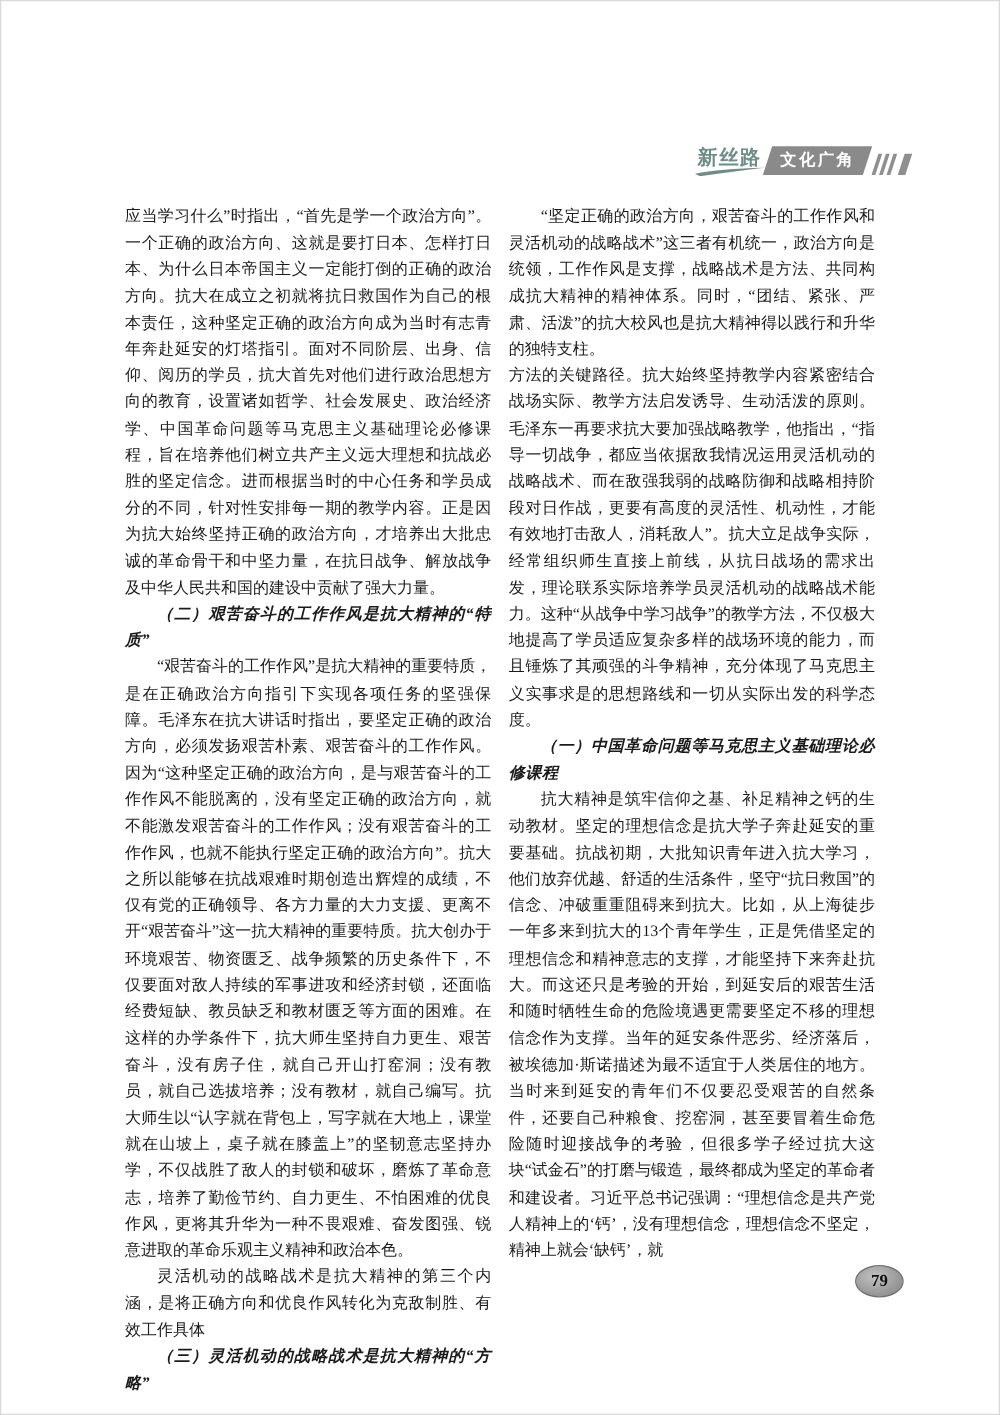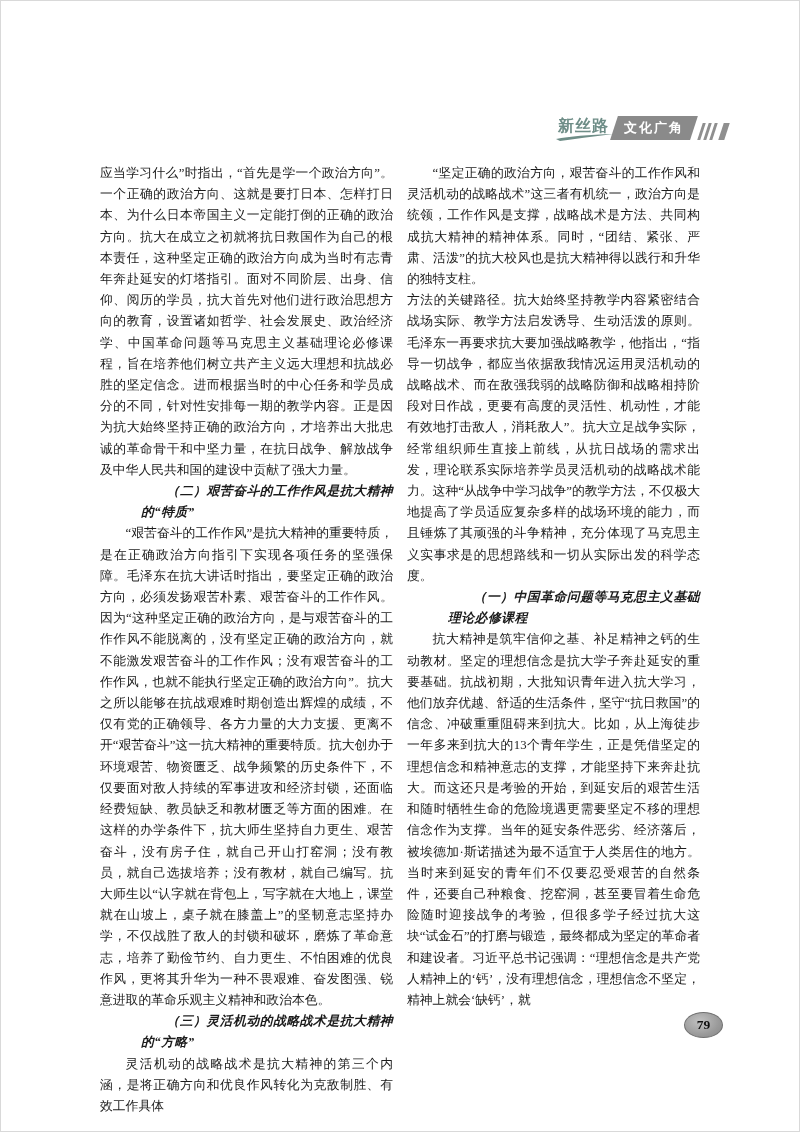--- a/index.html
+++ b/index.html
@@ -51,21 +51,21 @@
     position:absolute; top:163px; left:100px;
     width:600px; display:flex; gap:14px;
   }
   .column {
     width:293px;
     font-size:12.8px; line-height:21.2px; color:#1b1b1b;
   }
   .block { text-align:justify; text-indent:2em; }
   .block.cont { text-indent:0; }
   .block.heading-kai {
-    font-style:italic; font-weight:600; letter-spacing:0.5px;margin-left:41px;
+    font-style:italic; font-weight:600; letter-spacing:0.5px;
   }
   .block.heading-bold {
     font-weight:bold;
     font-family:"Liberation Sans","DejaVu Sans",sans-serif;
     font-size:13.2px; letter-spacing:0.3px;
   }
 
   
   .page-badge {
     position:absolute; top:1012px; left:684px;
@@ -100,22 +100,22 @@
     <span class="slash" style="background: rgb(143, 143, 143);"></span>
     <span class="slash thick" style="background: rgb(143, 143, 143);"></span>
   </div>
 </div>
 
 <div class="columns">
   <div class="column">
       <div class="block cont">应当学习什么”时指出，“首先是学一个政治方向”。一个正确的政治方向、这就是要打日本、怎样打日本、为什么日本帝国主义一定能打倒的正确的政治方向。抗大在成立之初就将抗日救国作为自己的根本责任，这种坚定正确的政治方向成为当时有志青年奔赴延安的灯塔指引。面对不同阶层、出身、信仰、阅历的学员，抗大首先对他们进行政治思想方向的教育，设置诸如哲学、社会发展史、政治经济学、中国革命问题等马克思主义基础理论必修课程，旨在培养他们树立共产主义远大理想和抗战必胜的坚定信念。进而根据当时的中心任务和学员成分的不同，针对性安排每一期的教学内容。正是因为抗大始终坚持正确的政治方向，才培养出大批忠诚的革命骨干和中坚力量，在抗日战争、解放战争及中华人民共和国的建设中贡献了强大力量。</div>
       <div class="block heading-kai">（二）艰苦奋斗的工作作风是抗大精神的“特质”</div>
       <div class="block para">“艰苦奋斗的工作作风”是抗大精神的重要特质，是在正确政治方向指引下实现各项任务的坚强保障。毛泽东在抗大讲话时指出，要坚定正确的政治方向，必须发扬艰苦朴素、艰苦奋斗的工作作风。因为“这种坚定正确的政治方向，是与艰苦奋斗的工作作风不能脱离的，没有坚定正确的政治方向，就不能激发艰苦奋斗的工作作风；没有艰苦奋斗的工作作风，也就不能执行坚定正确的政治方向”。抗大之所以能够在抗战艰难时期创造出辉煌的成绩，不仅有党的正确领导、各方力量的大力支援、更离不开“艰苦奋斗”这一抗大精神的重要特质。抗大创办于环境艰苦、物资匮乏、战争频繁的历史条件下，不仅要面对敌人持续的军事进攻和经济封锁，还面临经费短缺、教员缺乏和教材匮乏等方面的困难。在这样的办学条件下，抗大师生坚持自力更生、艰苦奋斗，没有房子住，就自己开山打窑洞；没有教员，就自己选拔培养；没有教材，就自己编写。抗大师生以“认字就在背包上，写字就在大地上，课堂就在山坡上，桌子就在膝盖上”的坚韧意志坚持办学，不仅战胜了敌人的封锁和破坏，磨炼了革命意志，培养了勤俭节约、自力更生、不怕困难的优良作风，更将其升华为一种不畏艰难、奋发图强、锐意进取的革命乐观主义精神和政治本色。</div>
+      <div class="block para">灵活机动的战略战术是抗大精神的第三个内涵，是将正确方向和优良作风转化为克敌制胜、有效工作具体</div>
       <div class="block heading-kai">（三）灵活机动的战略战术是抗大精神的“方略”</div>
-      <div class="block para">灵活机动的战略战术是抗大精神的第三个内涵，是将正确方向和优良作风转化为克敌制胜、有效工作具体</div>
     </div>
   <div class="column">
       <div class="block para">“坚定正确的政治方向，艰苦奋斗的工作作风和灵活机动的战略战术”这三者有机统一，政治方向是统领，工作作风是支撑，战略战术是方法、共同构成抗大精神的精神体系。同时，“团结、紧张、严肃、活泼”的抗大校风也是抗大精神得以践行和升华的独特支柱。</div>
       <div class="block cont">方法的关键路径。抗大始终坚持教学内容紧密结合战场实际、教学方法启发诱导、生动活泼的原则。毛泽东一再要求抗大要加强战略教学，他指出，“指导一切战争，都应当依据敌我情况运用灵活机动的战略战术、而在敌强我弱的战略防御和战略相持阶段对日作战，更要有高度的灵活性、机动性，才能有效地打击敌人，消耗敌人”。抗大立足战争实际，经常组织师生直接上前线，从抗日战场的需求出发，理论联系实际培养学员灵活机动的战略战术能力。这种“从战争中学习战争”的教学方法，不仅极大地提高了学员适应复杂多样的战场环境的能力，而且锤炼了其顽强的斗争精神，充分体现了马克思主义实事求是的思想路线和一切从实际出发的科学态度。</div>
       <div class="block heading-kai">（一）中国革命问题等马克思主义基础理论必修课程</div>
       <div class="block para">抗大精神是筑牢信仰之基、补足精神之钙的生动教材。坚定的理想信念是抗大学子奔赴延安的重要基础。抗战初期，大批知识青年进入抗大学习，他们放弃优越、舒适的生活条件，坚守“抗日救国”的信念、冲破重重阻碍来到抗大。比如，从上海徒步一年多来到抗大的13个青年学生，正是凭借坚定的理想信念和精神意志的支撑，才能坚持下来奔赴抗大。而这还只是考验的开始，到延安后的艰苦生活和随时牺牲生命的危险境遇更需要坚定不移的理想信念作为支撑。当年的延安条件恶劣、经济落后，被埃德加·斯诺描述为最不适宜于人类居住的地方。当时来到延安的青年们不仅要忍受艰苦的自然条件，还要自己种粮食、挖窑洞，甚至要冒着生命危险随时迎接战争的考验，但很多学子经过抗大这块“试金石”的打磨与锻造，最终都成为坚定的革命者和建设者。习近平总书记强调：“理想信念是共产党人精神上的‘钙’，没有理想信念，理想信念不坚定，精神上就会‘缺钙’，就</div>
     </div>
 </div>
 
 <div class="page-badge">

